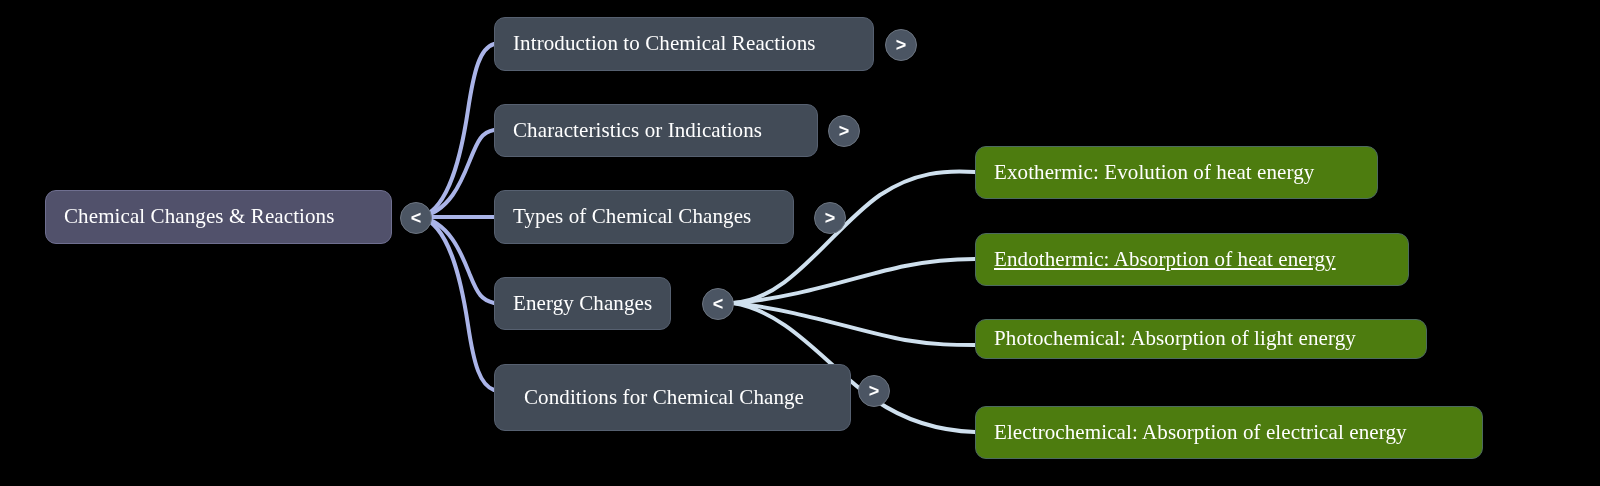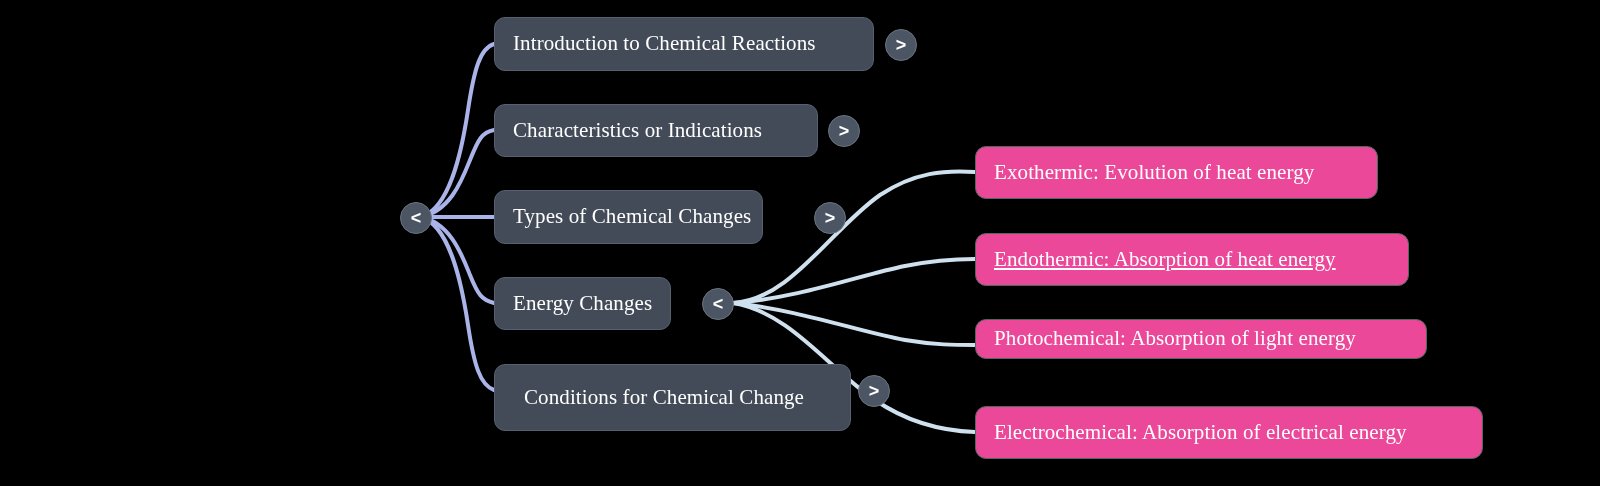--- a/index.html
+++ b/index.html
@@ -38,21 +38,21 @@
   }
   .node-root {
     background: #51516b;
     border: 1px solid #6f6f90;
   }
   .node-branch {
     background: #424b57;
     border: 1px solid #566070;
   }
   .node-leaf {
-    background: #ec4899;
+    background: #4d7c0f;
     border: 1px solid #4d6a60;
   }
   .badge {
     position: absolute;
     width: 30px;
     height: 30px;
     border-radius: 50%;
     background: #4b5563;
     border: 1px solid #6b7480;
     color: #ffffff;
@@ -81,33 +81,36 @@
       <path d="M 420 217 C 450 224 462 285 468 325 C 474 365 480 385 494 390"></path>
     </g>
     <g fill="none" stroke="#cfe0ee" stroke-width="4" stroke-linecap="round">
       <path d="M 733 303 C 790 300 830 230 880 195 C 915 172 945 170 975 172"></path>
       <path d="M 733 303 C 800 298 860 275 905 266 C 935 260 955 259 975 259"></path>
       <path d="M 733 303 C 800 310 860 332 905 340 C 935 345 955 345 975 345"></path>
       <path d="M 733 303 C 790 312 830 370 875 400 C 910 424 945 431 975 432"></path>
     </g>
   </svg>
 
+  <div class="node node-root" style="left:45px; top:190px; width:347px; height:54px;">
+    <span>Chemical Changes &amp; Reactions</span>
+  </div>
   <div class="badge" style="left:400px; top:202px;">&lt;</div>
 
   <div class="node node-branch" style="left:494px; top:17px; width:380px; height:54px;">
     <span>Introduction to Chemical Reactions</span>
   </div>
   <div class="badge" style="left:885px; top:29px;">&gt;</div>
 
   <div class="node node-branch" style="left:494px; top:104px; width:324px; height:53px;">
     <span>Characteristics or Indications</span>
   </div>
   <div class="badge" style="left:828px; top:115px;">&gt;</div>
 
-  <div class="node node-branch" style="left:494px; top:190px; width:269px; height:54px;">
+  <div class="node node-branch" style="left:494px; top:190px; width:300px; height:54px;">
     <span>Types of Chemical Changes</span>
   </div>
   <div class="badge" style="left:814px; top:202px;">&gt;</div>
 
   <div class="node node-branch" style="left:494px; top:277px; width:177px; height:53px;">
     <span>Energy Changes</span>
   </div>
   <div class="badge" style="left:702px; top:288px;">&lt;</div>
 
   <div class="node node-branch" style="left:494px; top:364px; width:357px; height:67px;padding-left:29px;">

